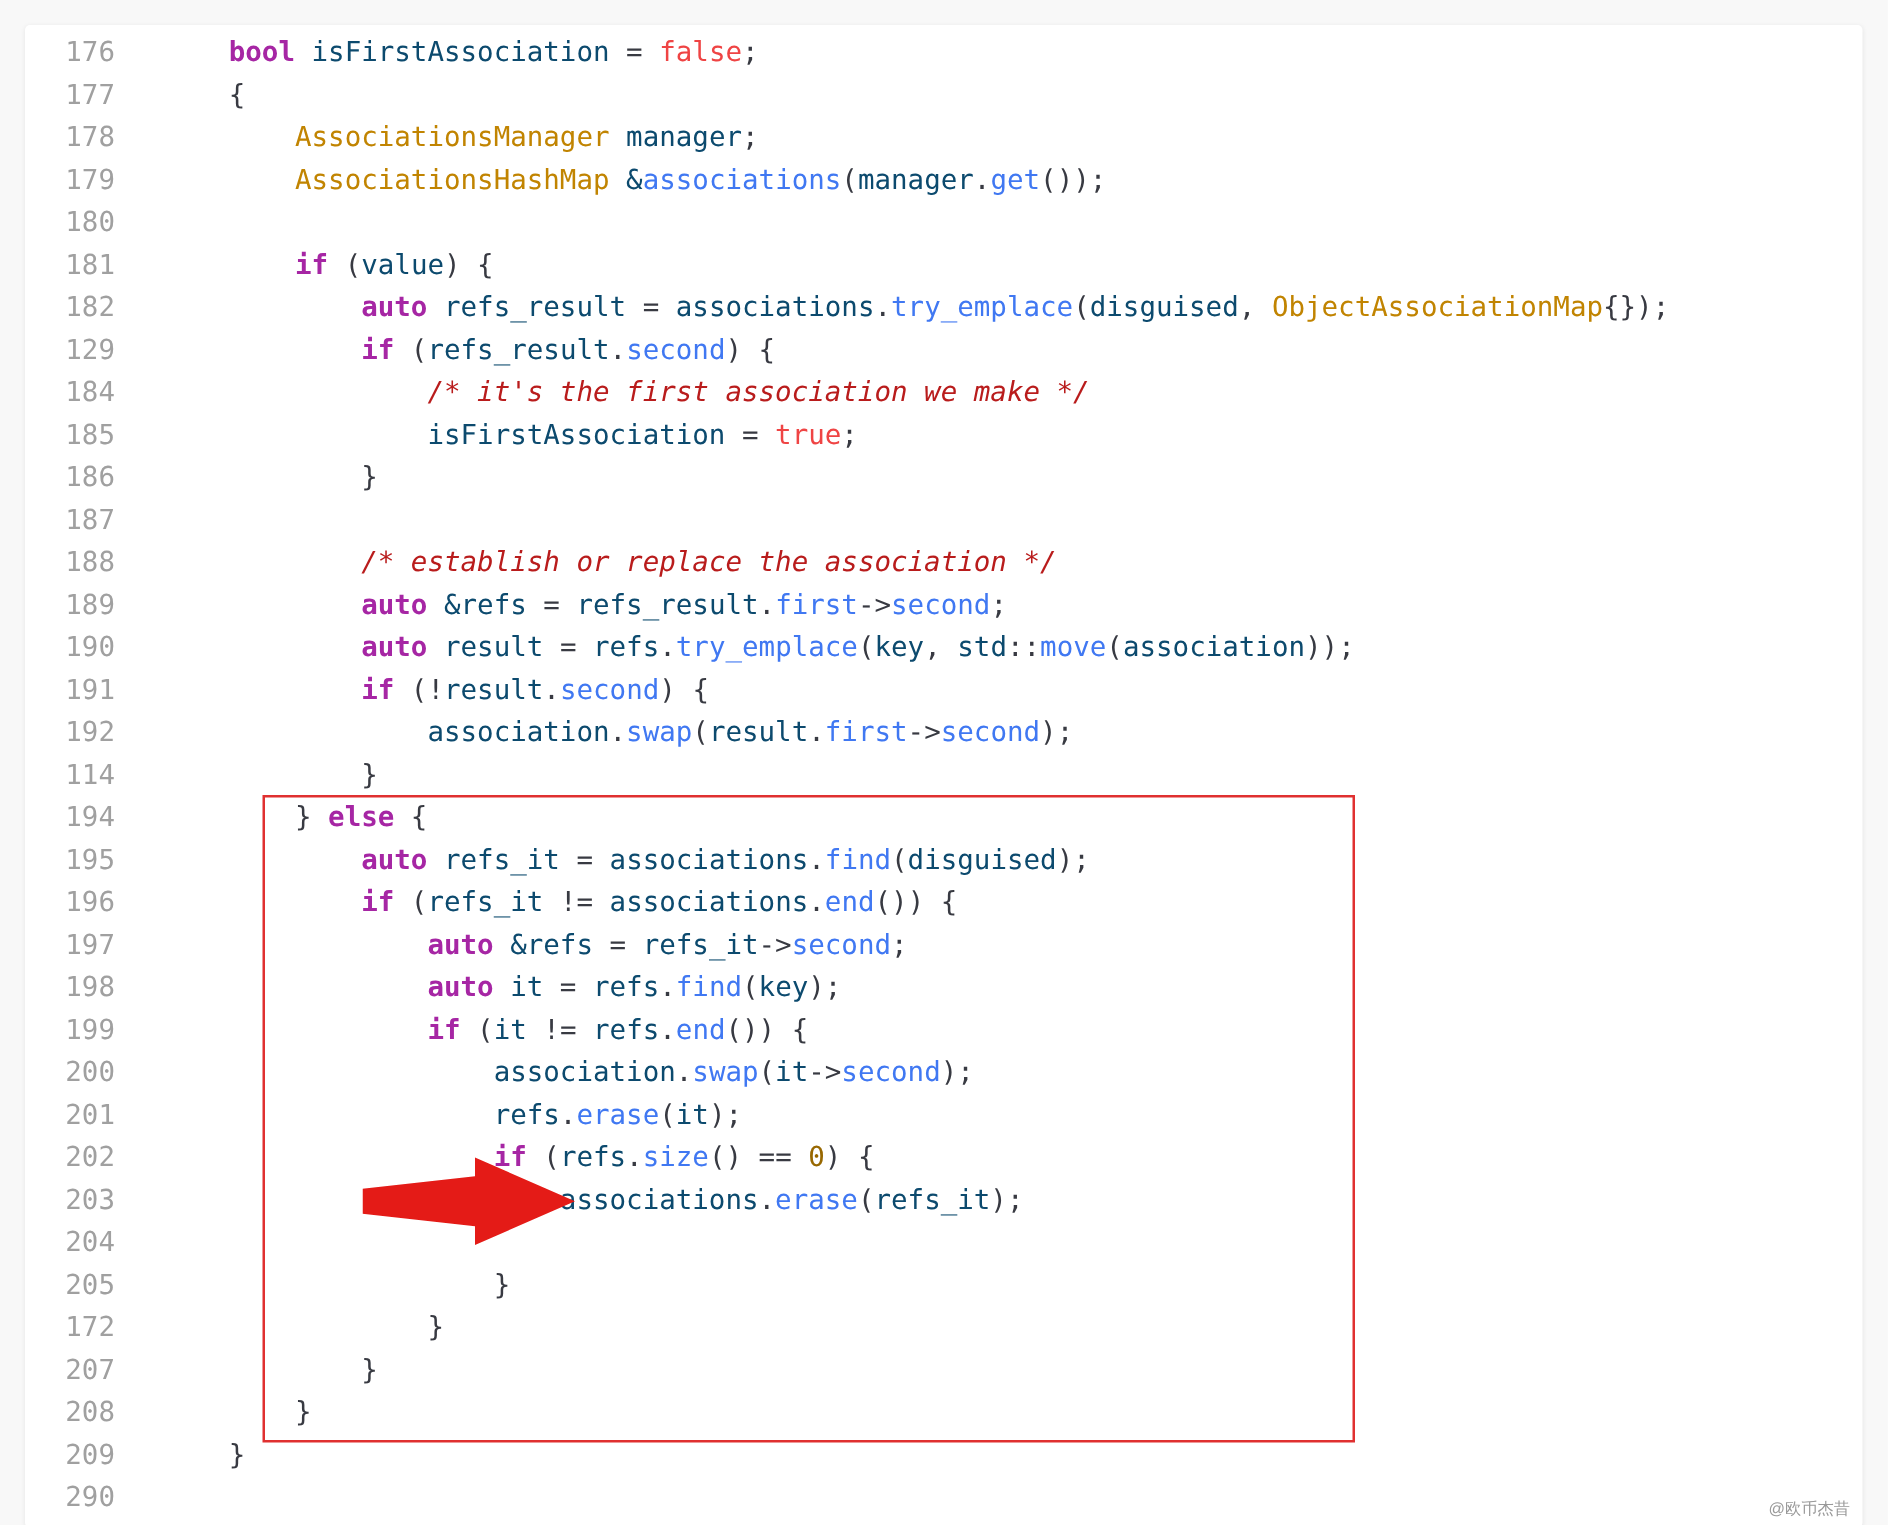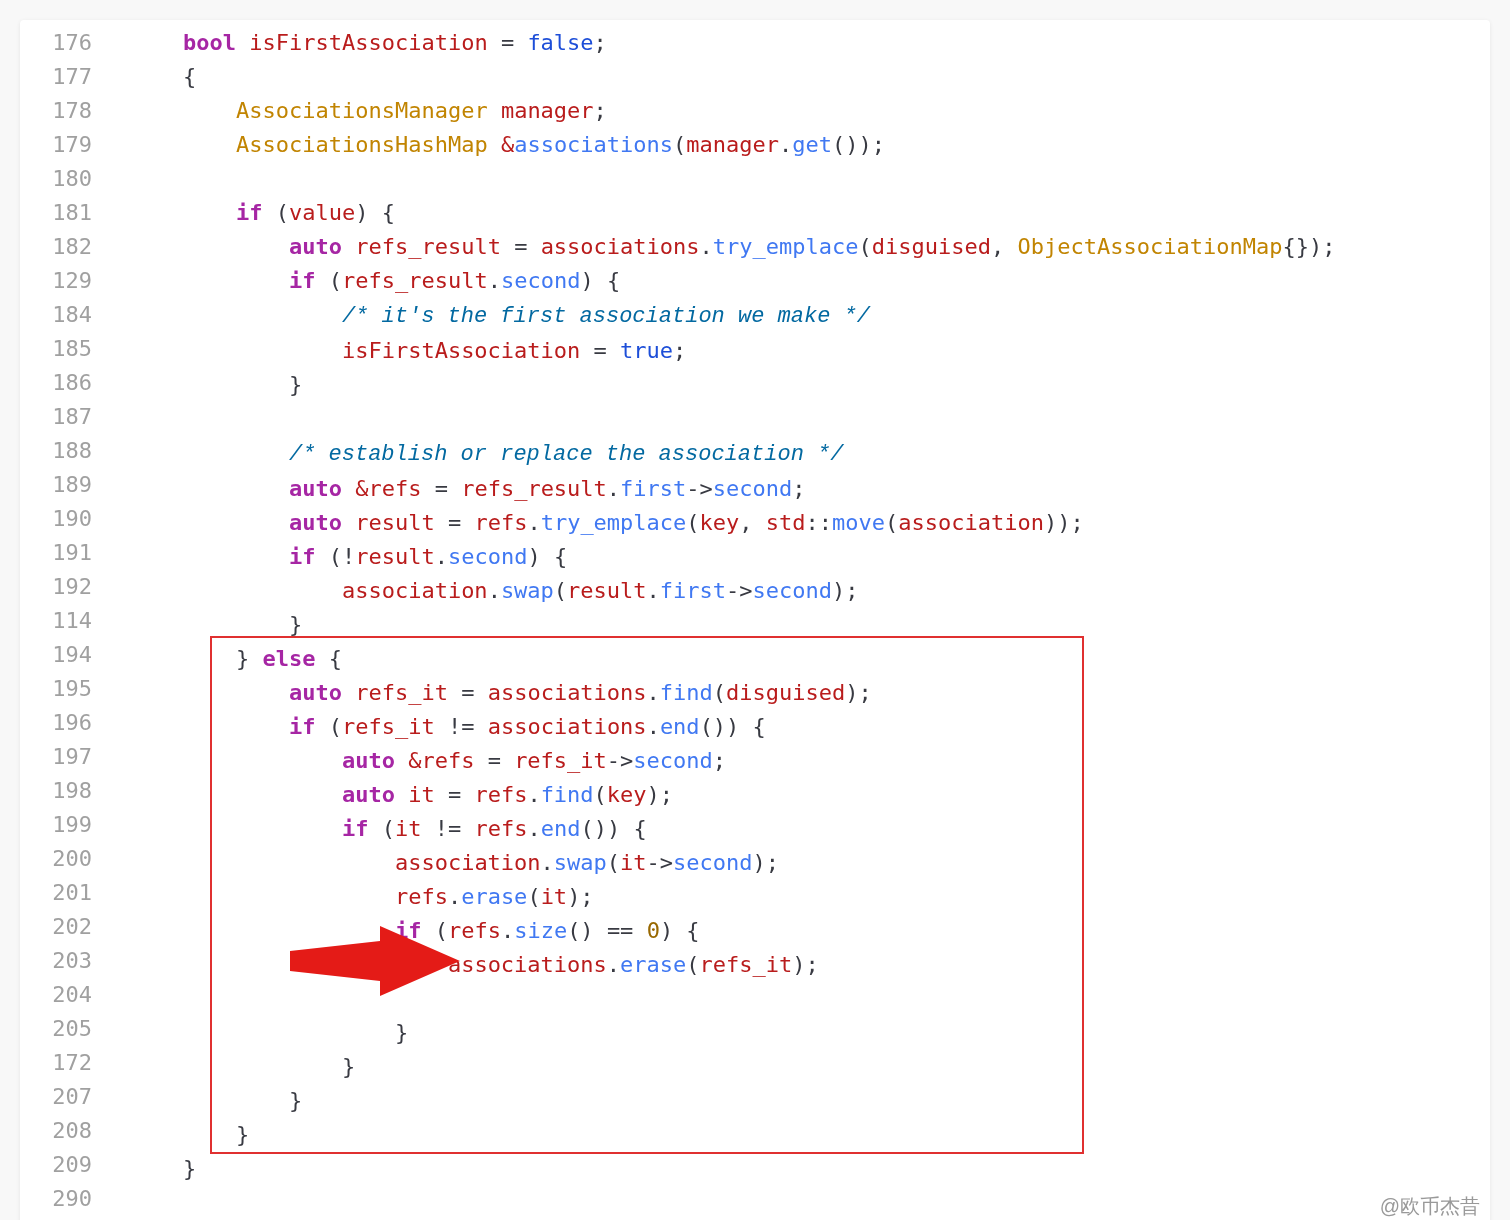--- a/index.html
+++ b/index.html
@@ -5,29 +5,29 @@
   html,body{margin:0;padding:0;background:#f8f8f8;font-family:ui-monospace,"SF Mono",Menlo,Consolas,monospace;}
   .wrap{width:1510px;height:1220px;box-sizing:border-box;padding:20px;}
   .card{background:#fff;border-radius:4px;box-shadow:0 1px 4px rgba(0,0,0,0.08);position:relative;}
   .code{display:flex;font-size:22px;line-height:34px;}
   .gutter{width:100px;text-align:right;color:#a0a0a0;padding:6px 0;user-select:none;}
   .gutter div{padding-right:28px;}
   .src{flex:1;padding:6px 0 6px 10px;white-space:pre;color:#333;}
   .kw{color:#a626a4;font-weight:600;}
   .ty{color:#c18401;}
   .fn{color:#4078f2;}
-  .id{color:#b91c1c;}
+  .id{color:#0c4a6e;}
   .nm{color:#986801;}
-  .cm{color:#0369a1;font-style:italic;font-family:Liberation Mono, monospace;}
-  .lit{color:#1d4ed8;}
+  .cm{color:#b91c1c;font-style:italic;}
+  .lit{color:#ef4444;}
   .op{color:#383a42;}
   .box{position:absolute;border:2px solid #e03030;pointer-events:none;}
   .arrow{position:absolute;}
   .arrow svg{display:block;}
-  .watermark{position:absolute;right:10px;bottom:6px;font-size:20px;color:#999;font-family:sans-serif;}
+  .watermark{position:absolute;right:10px;bottom:6px;font-size:13px;color:#999;font-family:sans-serif;}
 </style>
 </head>
 <body>
 
 <div class="wrap">
   <div class="card">
     <div class="code">
       <div class="gutter" id="gutter">
           <div>176</div>
           <div>177</div>

